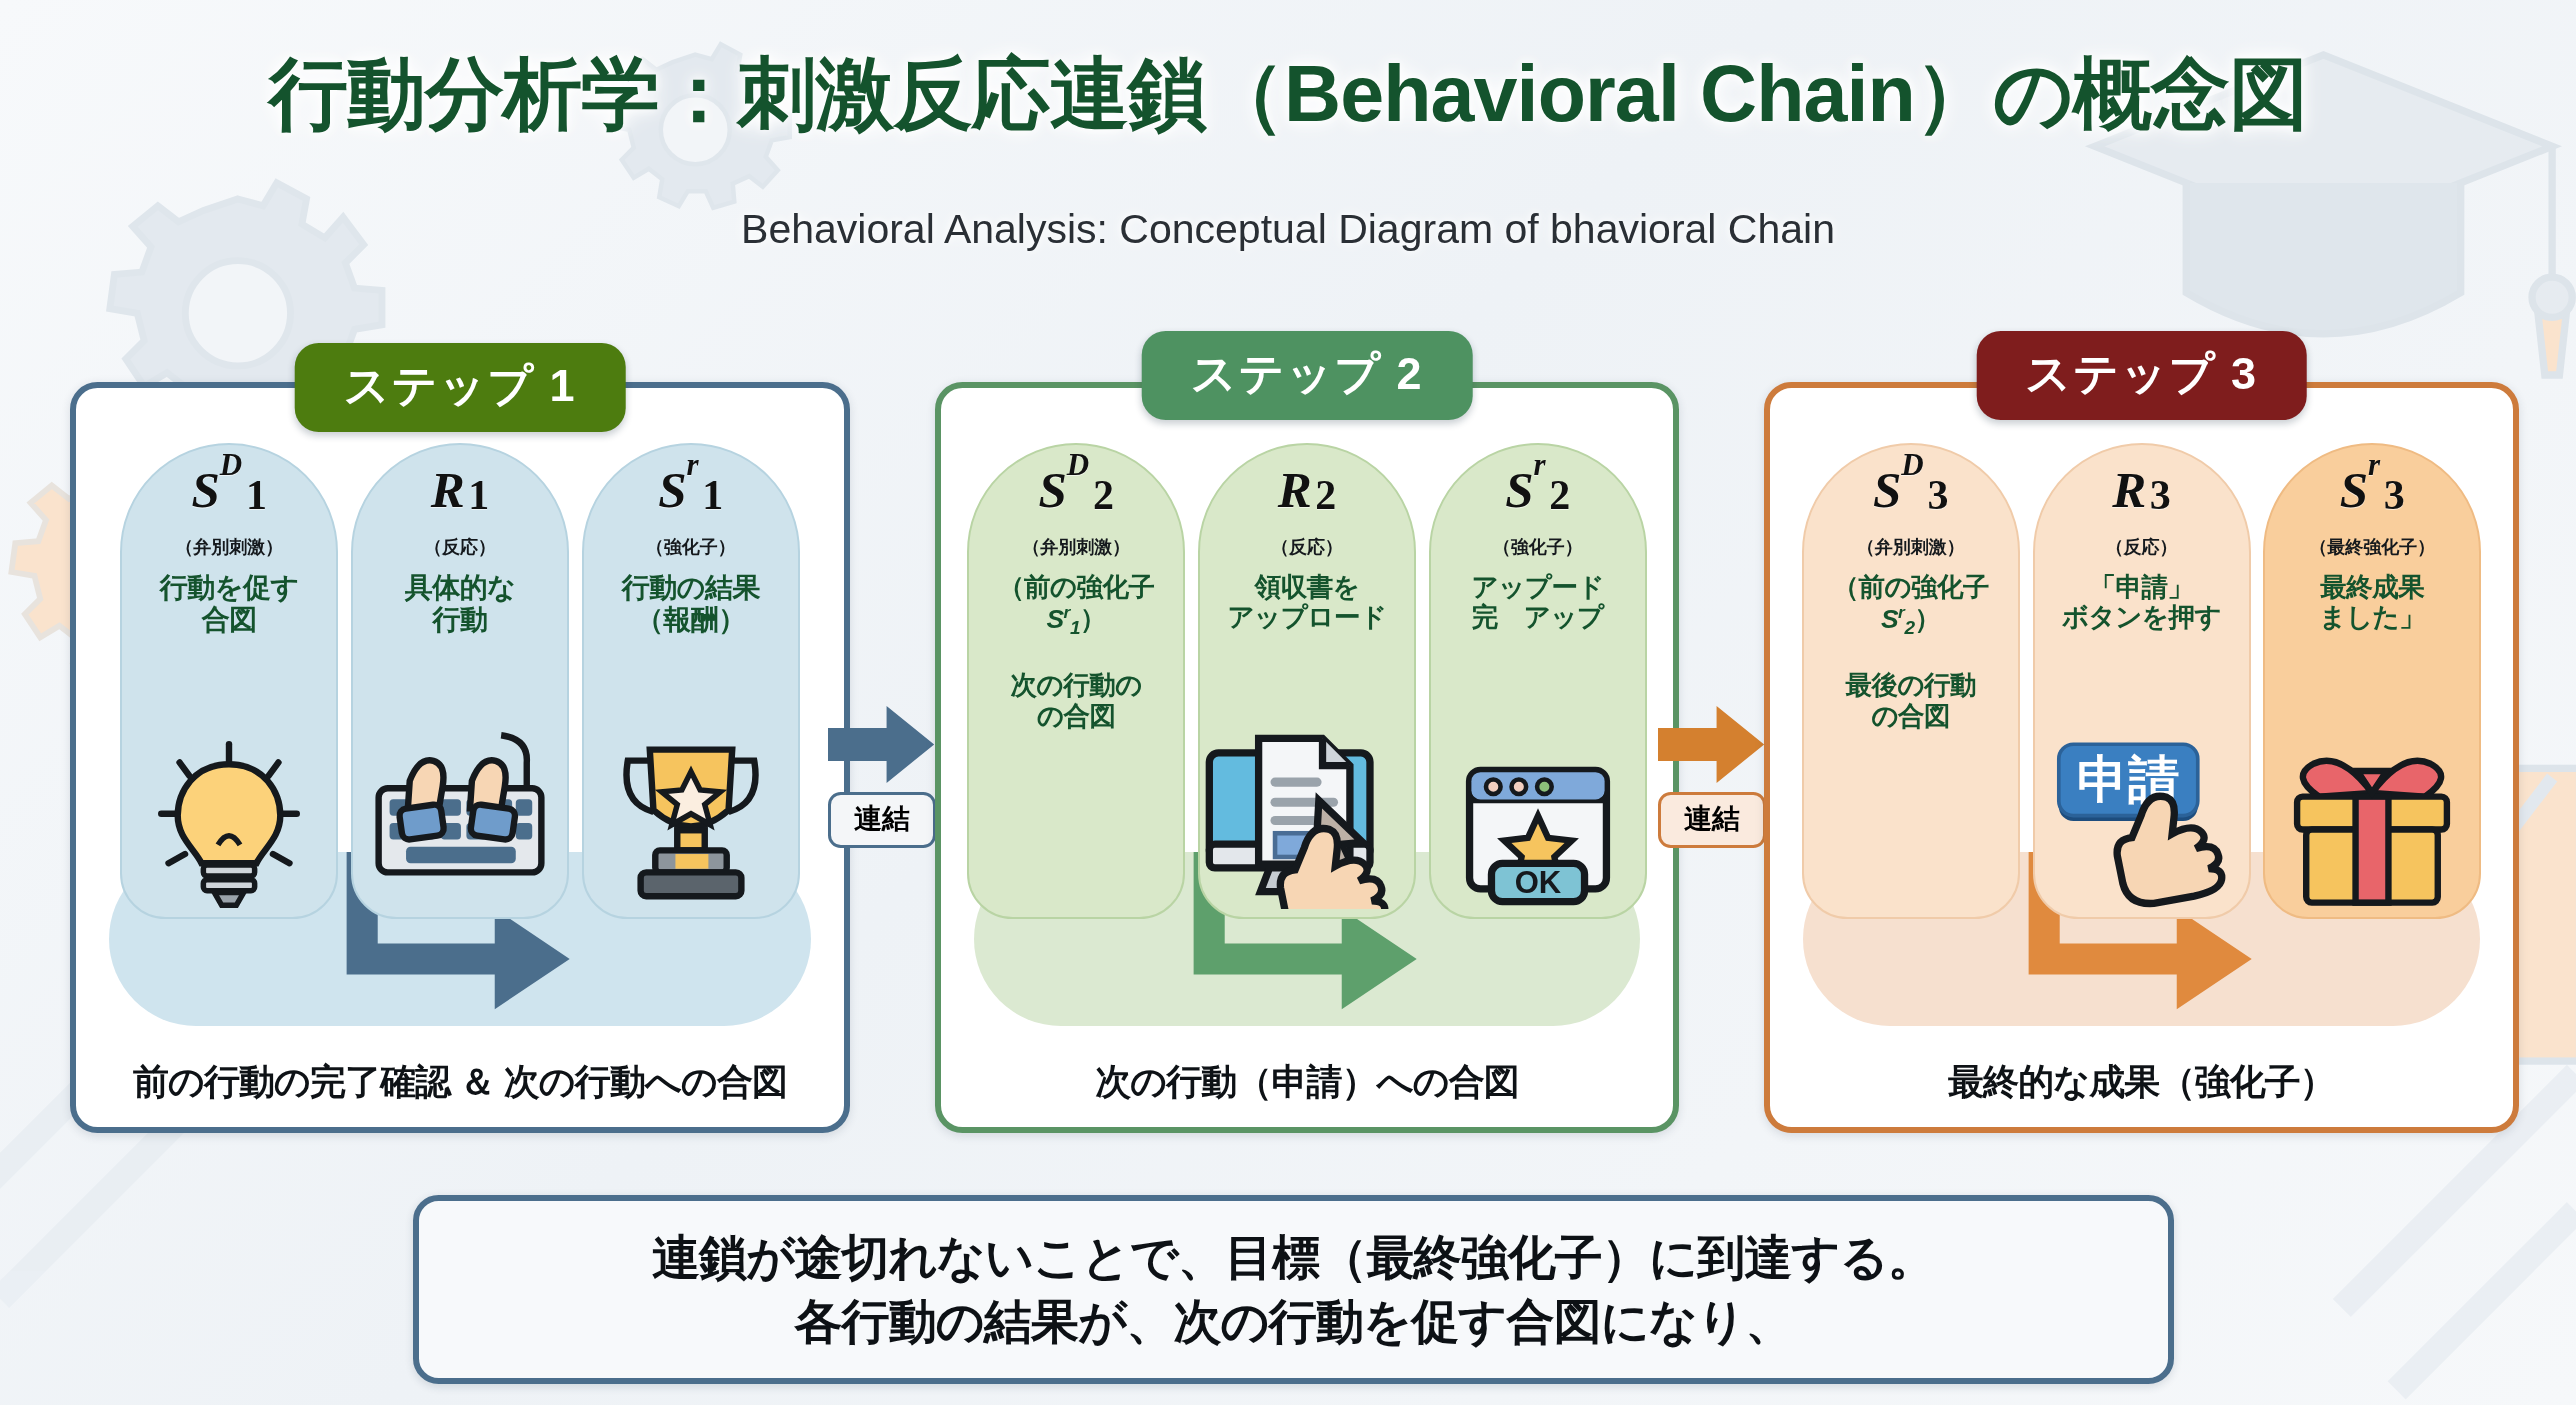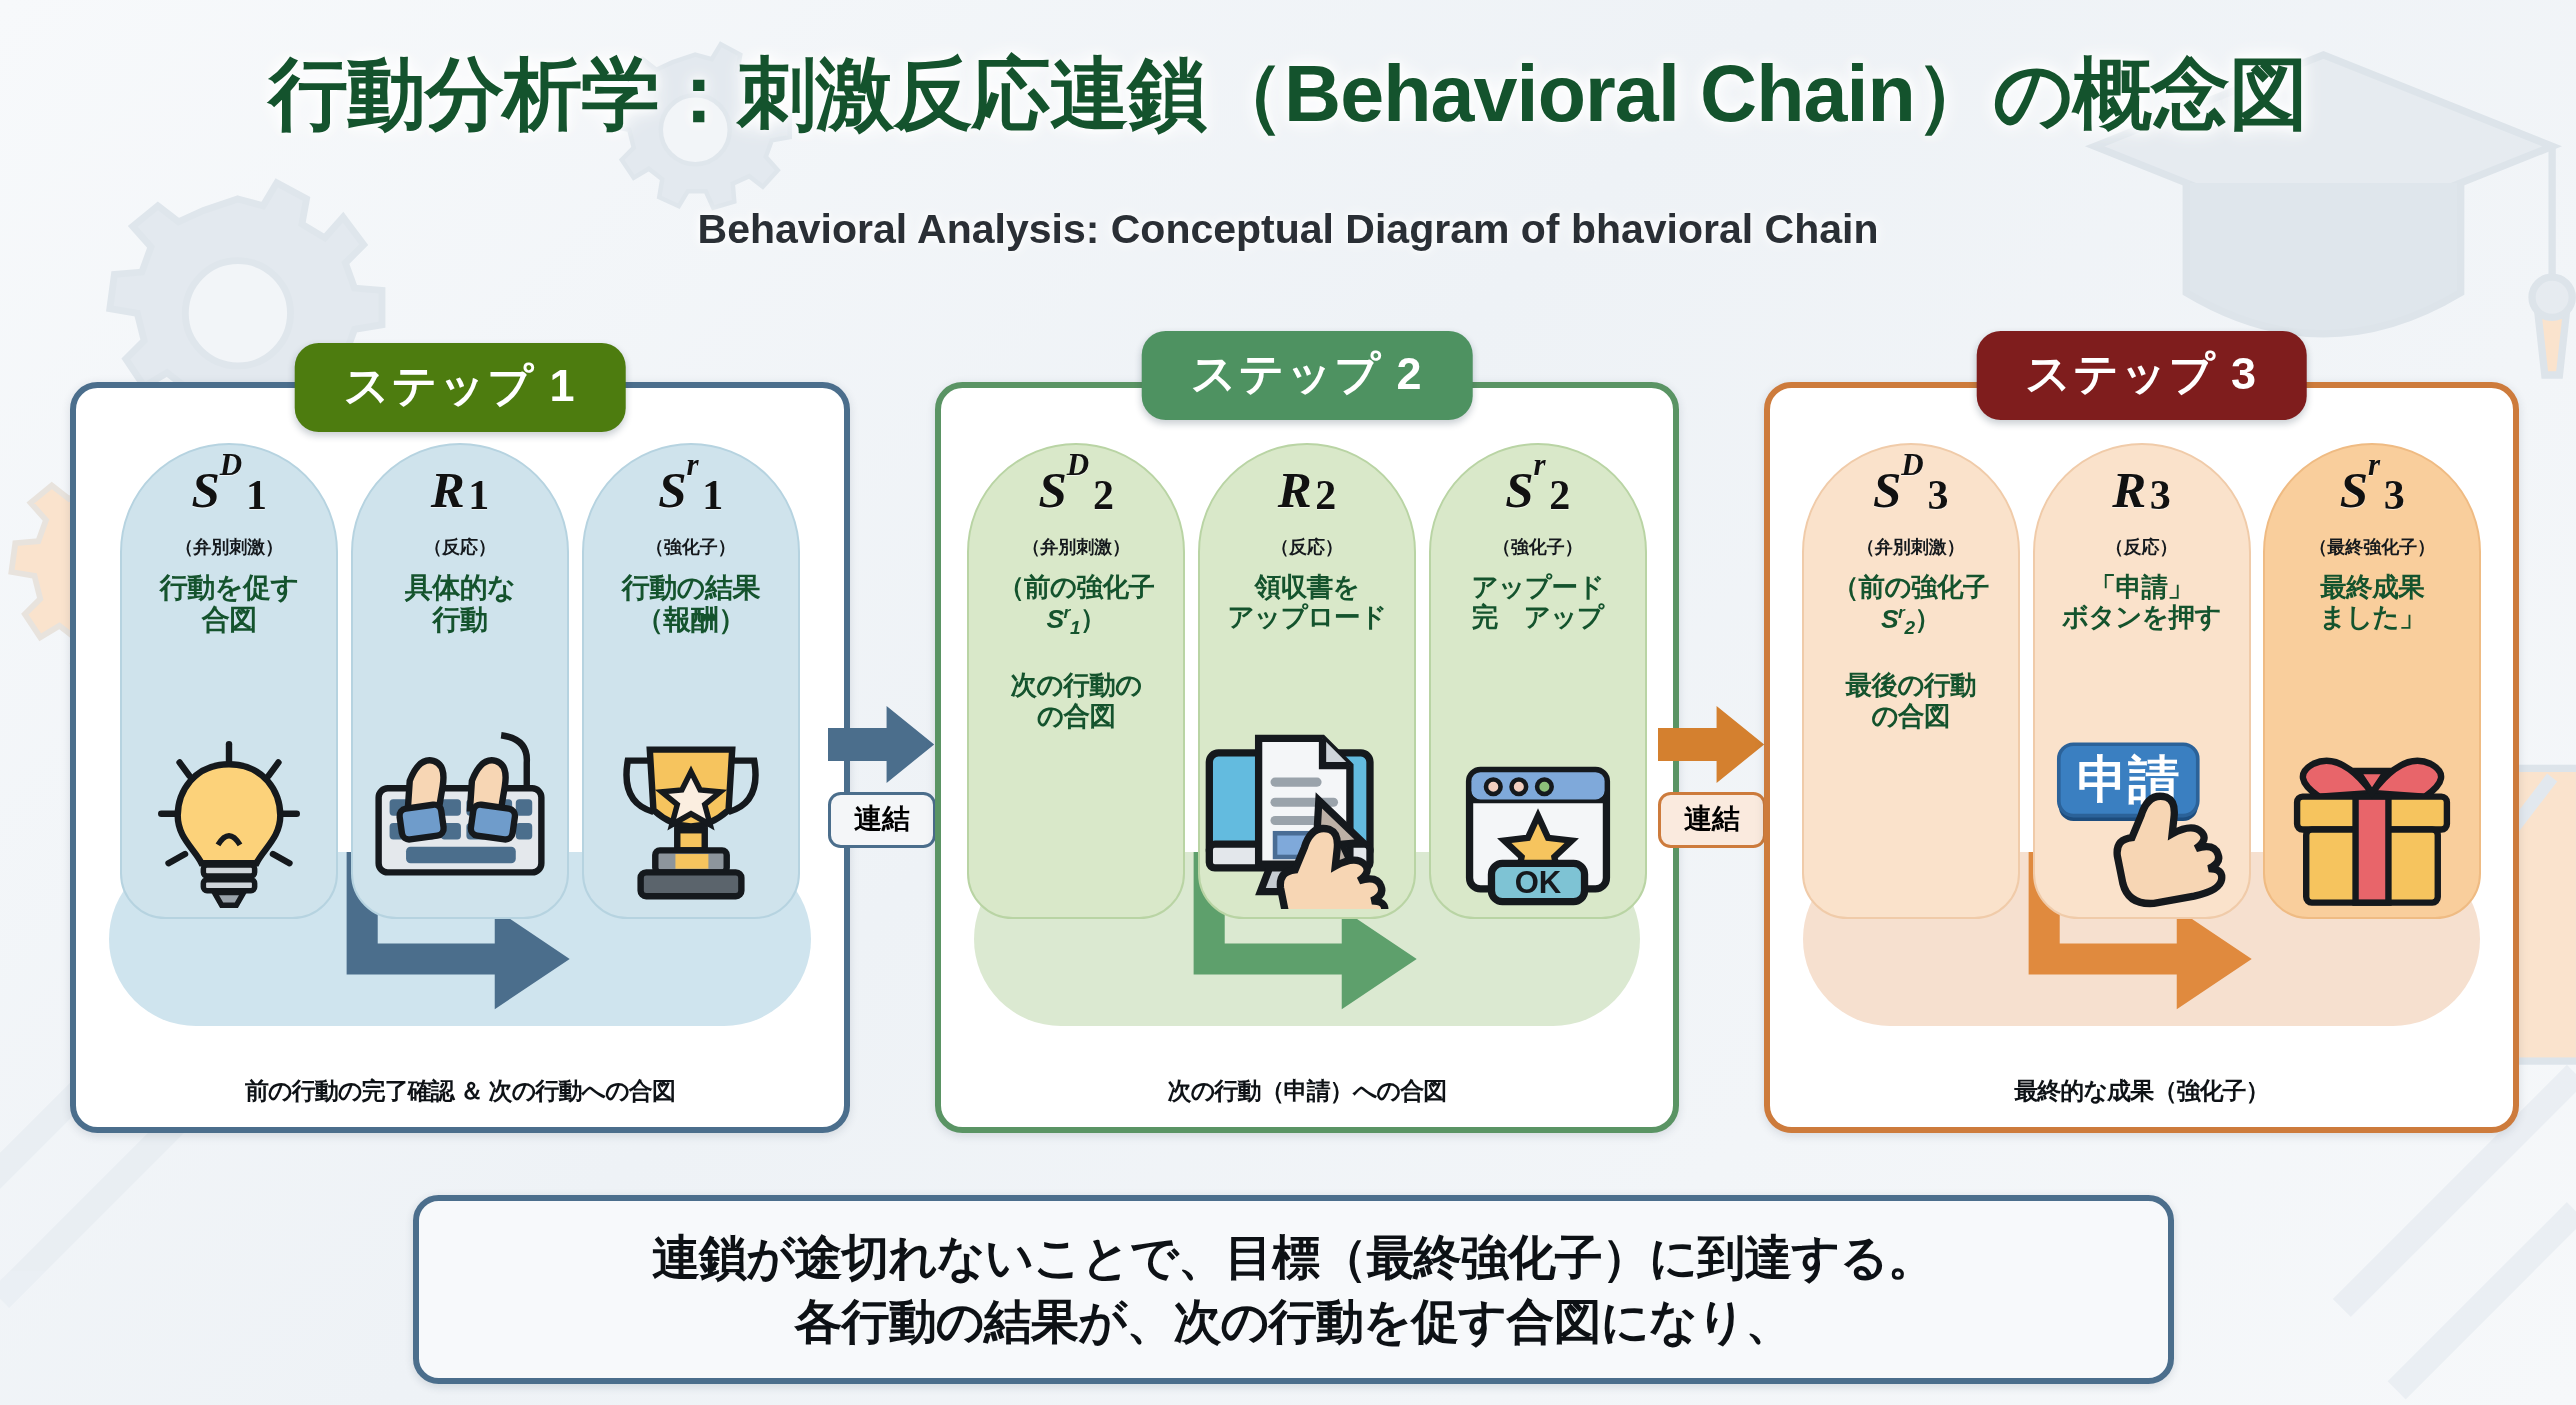--- a/index.html
+++ b/index.html
@@ -16,21 +16,21 @@
 
   
   .title{
     position:absolute;left:0;right:0;top:42px;text-align:center;
     font-size:79px;font-weight:bold;color:#14532d;letter-spacing:-0.9px;
     text-shadow:0 0 9.1px #fff,0 0 16.5px #fff,0 0 24px #fff;
     white-space:nowrap;
   }
   .subtitle{
     position:absolute;left:0;right:0;top:206px;text-align:center;
-    font-size:41px;color:#2a2f35;font-weight:700;
+    font-size:41px;color:#2a2f35;font-weight:400;
     text-shadow:0 0 7.3px #fff,0 0 14.6px #fff;white-space:nowrap;
   }
 
   
   .panel{
     position:absolute;background:#ffffff;border-radius:27.4px;
     box-shadow:0 2.7px 9.1px rgba(30,50,70,.13);
   }
   .panel.p1{left:70px;top:382px;width:768px;height:739px;border:6.4px solid #4b6e8c;}
   .panel.p2{left:935px;top:382px;width:732px;height:739px;border:6.4px solid #5a9464;}
@@ -75,21 +75,21 @@
   .sym sup{font-size:31px;font-style:italic;vertical-align:super;line-height:0;}
   .sym .idx{font-style:normal;font-size:42px;align-self:flex-end;margin-left:3.7px;}
   .sub{font-size:18px;font-weight:bold;color:#15191d;margin-top:21px;text-align:center;line-height:1.12;}
   .desc{font-size:28px;font-weight:bold;color:#14532d;margin-top:14.6px;text-align:center;line-height:1.16;letter-spacing:-0.5px;}
   .desc.small{font-size:26.5px;}
   .icon{position:absolute;bottom:5.5px;left:50%;transform:translateX(-50%);}
 
   
   .caption{
     position:absolute;left:0;right:0;bottom:20px;text-align:center;
-    font-size:24px;font-weight:bold;color:#0e1216;letter-spacing:-0.9px;white-space:nowrap;
+    font-size:36px;font-weight:bold;color:#0e1216;letter-spacing:-0.9px;white-space:nowrap;
   }
 
   
   .conn{position:absolute;width:108px;}
   .conn.c1{left:828px;top:704px;}
   .conn.c2{left:1658px;top:704px;}
   .conn-label{
     margin-top:3.7px;text-align:center;font-size:28px;font-weight:bold;color:#000000;
     background:#f4f6f8;border-radius:12.8px;padding:5.5px 1.8px 7.3px;
   }

